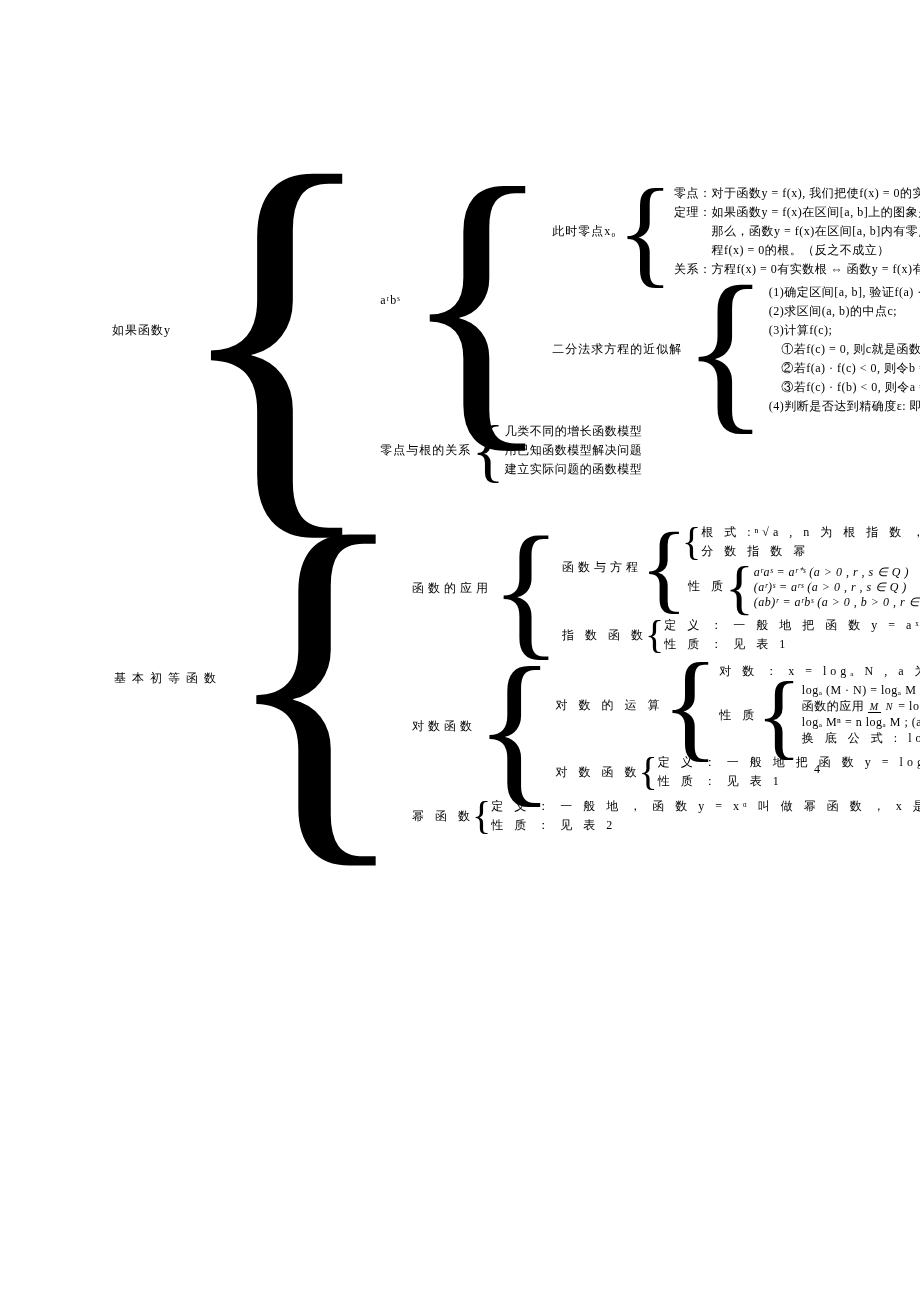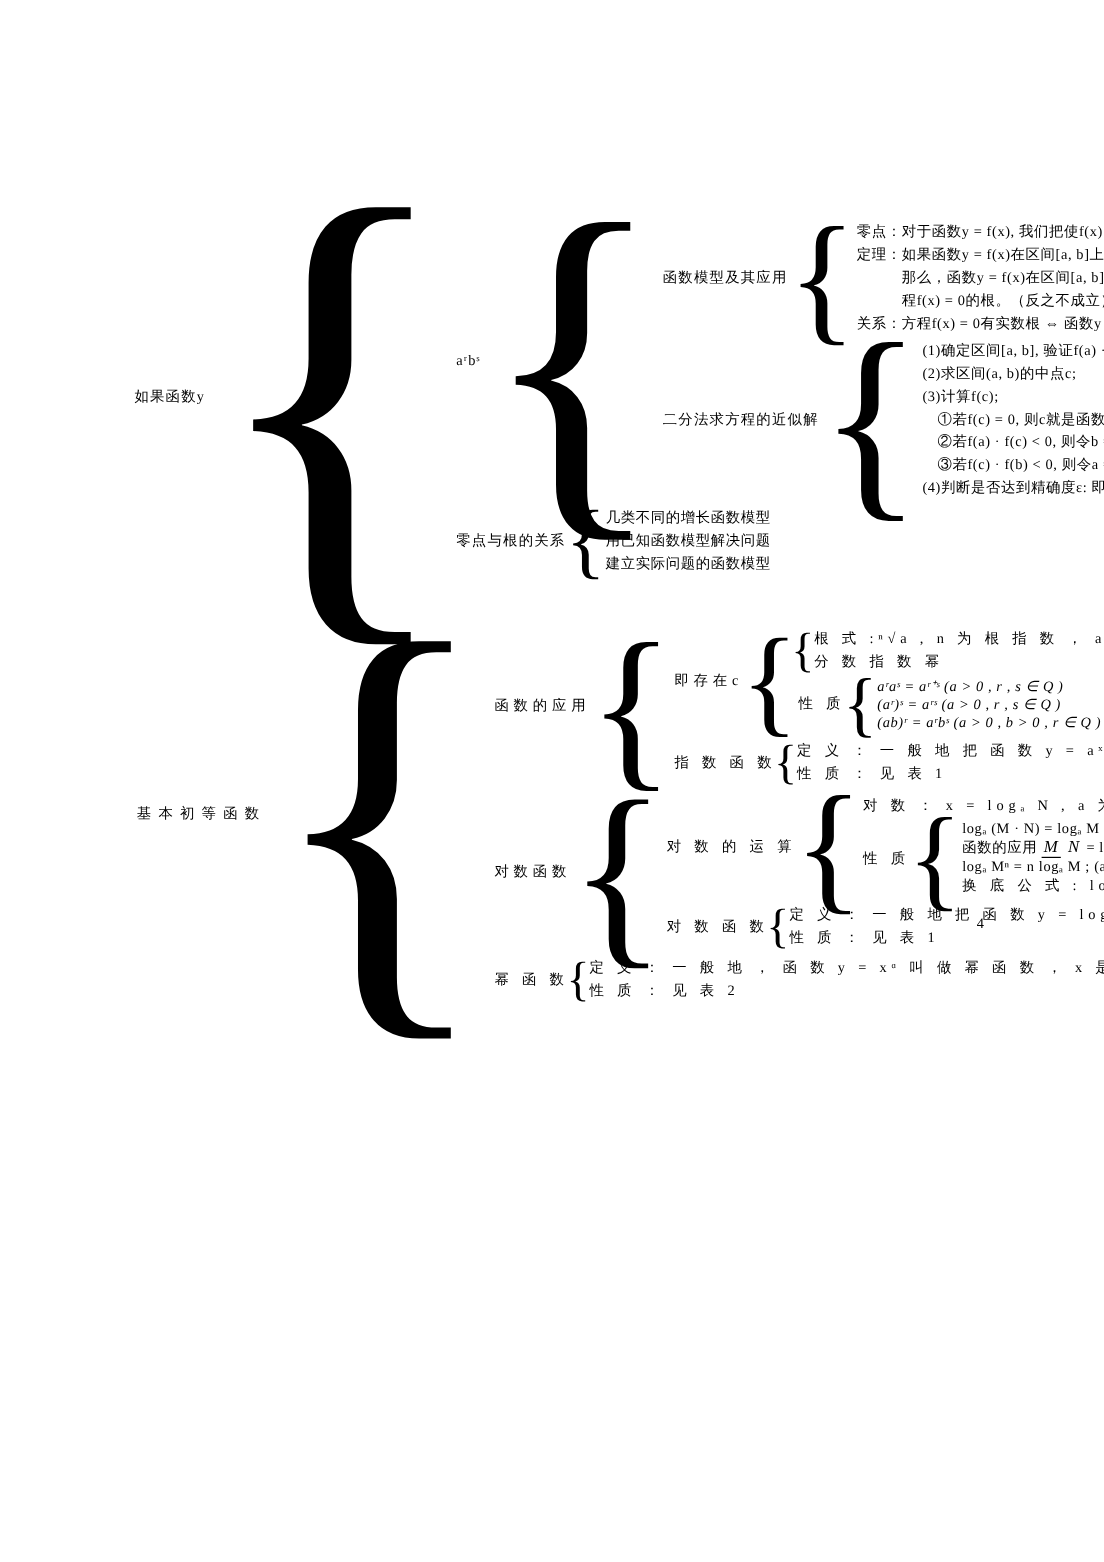--- a/index.html
+++ b/index.html
@@ -53,21 +53,21 @@
     letter-spacing: 4px;
   }
   .it {
     font-style: italic;
     font-family: "Times New Roman", serif;
   }
   .frac {
     display: inline-block;
     vertical-align: middle;
     text-align: center;
-    font-size: 14px;
+    font-size: 10px;
     line-height: 1;
   }
   .frac .top {
     border-bottom: 1px solid #000;
     padding: 0 2px;
   }
   .frac .bot {
     padding: 0 2px;
   }
   .rbrace {
@@ -101,21 +101,21 @@
     <span class="tree-label">如果函数y</span>
     <span class="brace" style="font-size:440px;">{</span>
     <div class="children">
 
       <div class="tree">
         <span class="tree-label">aʳbˢ</span>
         <span class="brace" style="font-size:320px;">{</span>
         <div class="children">
 
           <div class="tree">
-            <span class="tree-label">函数模型及其应用</span>
+            <span class="tree-label">此时零点x₀</span>
             <span class="brace" style="font-size:120px;">{</span>
             <div class="children">
               <div class="leaf">零点：对于函数y = f(x), 我们把使f(x) = 0的实数x叫做函数y = f(x)的零点。</div>
               <div class="leaf">定理：如果函数y = f(x)在区间[a, b]上的图象是连续不断的一条曲线，并且有f(a) · f(b) &lt; </div>
               <div class="leaf">　　　那么，函数y = f(x)在区间[a, b]内有零点。即存在c ∈ (a, b), 使得f(c) = 0, 这个c也</div>
               <div class="leaf">　　　程f(x) = 0的根。（反之不成立）</div>
               <div class="leaf">关系：方程f(x) = 0有实数根 ⇔ 函数y = f(x)有零点 ⇔ 函数y = f(x)的图象与x轴有交点</div>
             </div>
           </div>
 
@@ -153,21 +153,21 @@
     <span class="tree-label leaf-wide" style="letter-spacing:6px;font-family:Liberation Mono, monospace;">基本初等函数</span>
     <span class="brace" style="font-size:400px;">{</span>
     <div class="children">
 
       <div class="tree">
         <span class="tree-label leaf-wide">函数的应用</span>
         <span class="brace" style="font-size:150px;">{</span>
         <div class="children">
 
           <div class="tree">
-            <span class="tree-label leaf-wide">即存在c</span>
+            <span class="tree-label leaf-wide">函数与方程</span>
             <span class="brace" style="font-size:100px;">{</span>
             <div class="children tight">
 
               <div class="inline-group">
                 <span class="brace" style="font-size:40px;">{</span>
                 <span style="display:inline-block;">
                   <div class="leaf-wide">根 式 :ⁿ√a , n 为 根 指 数 ，  a 为 被 开 方 数</div>
                   <div class="leaf-wide">分 数 指 数 幂</div>
                 </span>
                 <span class="rbrace" style="font-size:40px;">}</span>

